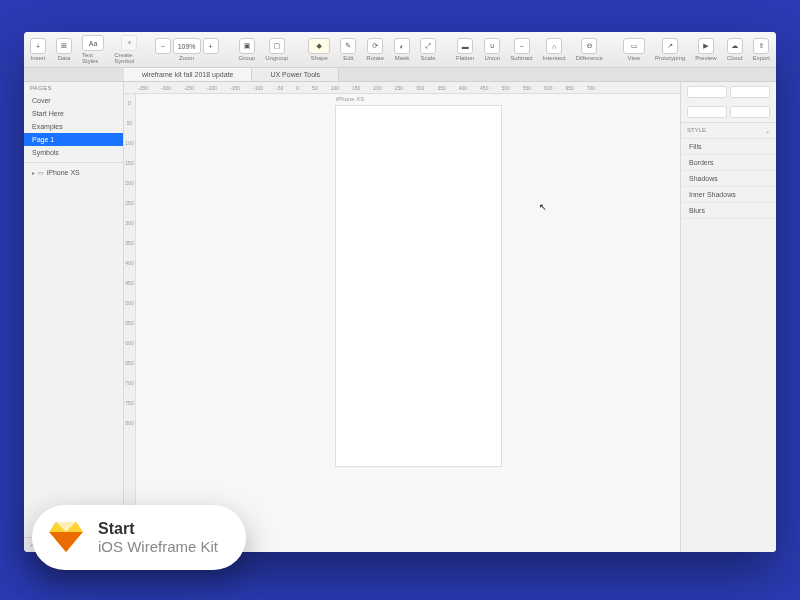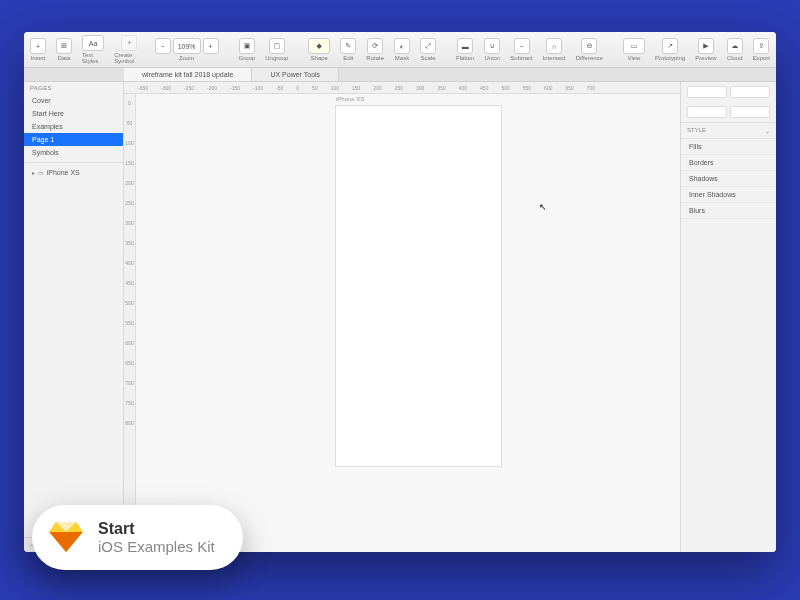--- a/index.html
+++ b/index.html
@@ -304,15 +304,15 @@
         <polygon points="20,0 80,0 100,30 50,90 0,30" fill="#fdb300"></polygon>
         <polygon points="20,0 50,30 0,30" fill="#fdd231"></polygon>
         <polygon points="80,0 50,30 100,30" fill="#fdd231"></polygon>
         <polygon points="20,0 80,0 50,30" fill="#feeeb7"></polygon>
         <polygon points="0,30 50,90 50,30" fill="#ea6c00"></polygon>
         <polygon points="100,30 50,90 50,30" fill="#ea6c00"></polygon>
       </svg>
   </div>
   <div class="promo-text">
     <span class="promo-title">Start</span>
-    <span class="promo-sub">iOS Examples Kit</span>
+    <span class="promo-sub">iOS Wireframe Kit</span>
   </div>
 </div>
 
 </body></html>

